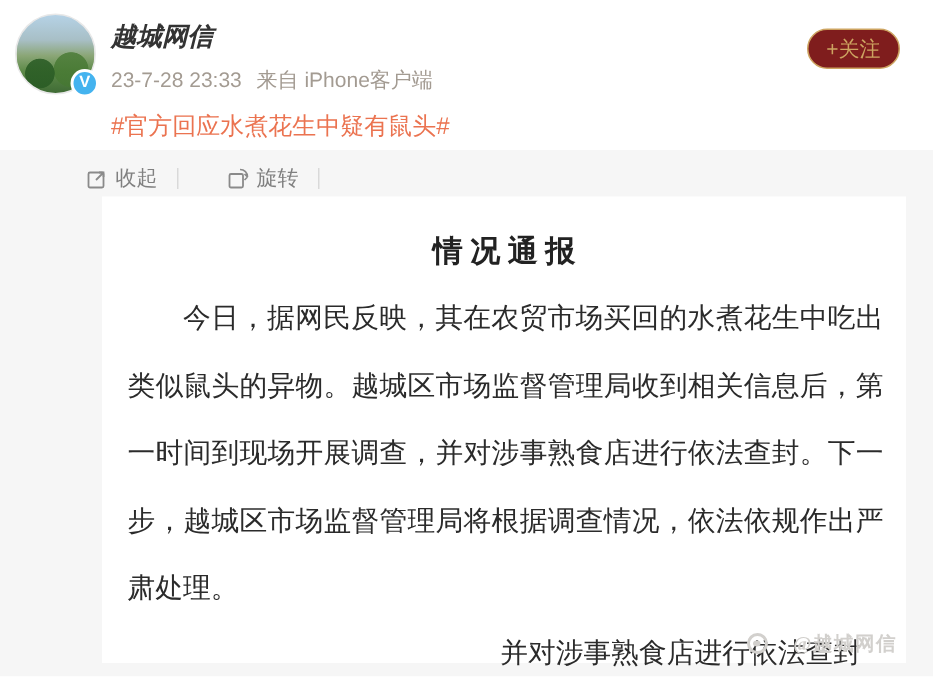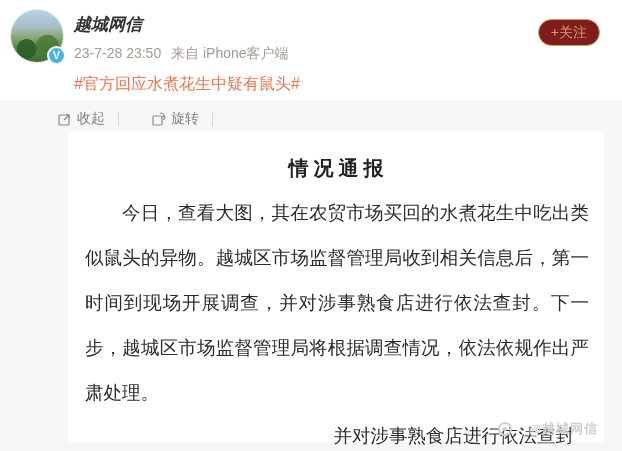--- a/index.html
+++ b/index.html
@@ -187,21 +187,21 @@
   <header class="post-header">
 
     <div class="avatar-wrap">
       <div class="avatar"></div>
       <div class="verified-badge">V</div>
     </div>
 
     <div class="post-meta">
       <div class="username">越城网信</div>
       <div class="timestamp-row">
-        <span>23-7-28 23:50</span>
+        <span>23-7-28 23:33</span>
         <span>来自 iPhone客户端</span>
       </div>
     </div>
 
     <a class="hashtag">#官方回应水煮花生中疑有鼠头#</a>
 
     <button class="follow-button">+关注</button>
   </header>
 
   <section class="image-viewer">
@@ -230,21 +230,21 @@
         <span>旋转</span>
       </button>
 
       <span class="toolbar-divider"></span>
 
     </div>
 
     <div class="notice-doc doc-font">
       <div class="doc-title">情 况 通 报</div>
 
-      <p class="doc-body">今日，查看大图，其在农贸市场买回的水煮花生中吃出类似鼠头的异物。越城区市场监督管理局收到相关信息后，第一时间到现场开展调查，并对涉事熟食店进行依法查封。下一步，越城区市场监督管理局将根据调查情况，依法依规作出严肃处理。</p>
+      <p class="doc-body">今日，据网民反映，其在农贸市场买回的水煮花生中吃出类似鼠头的异物。越城区市场监督管理局收到相关信息后，第一时间到现场开展调查，并对涉事熟食店进行依法查封。下一步，越城区市场监督管理局将根据调查情况，依法依规作出严肃处理。</p>
 
       <div class="doc-signature">并对涉事熟食店进行依法查封</div>
 
       <div class="doc-watermark">
         <span class="watermark-logo"></span>
         <span>@越城网信</span>
       </div>
     </div>
   </section>
 </div>

